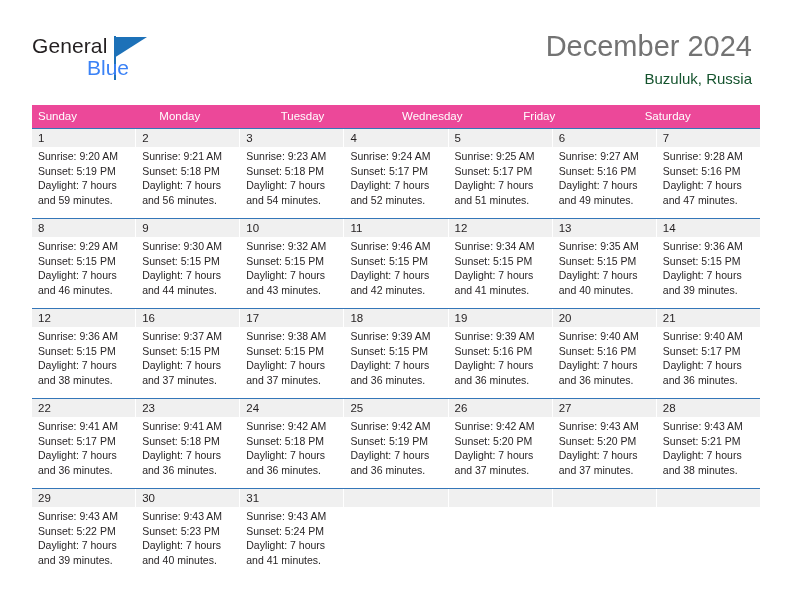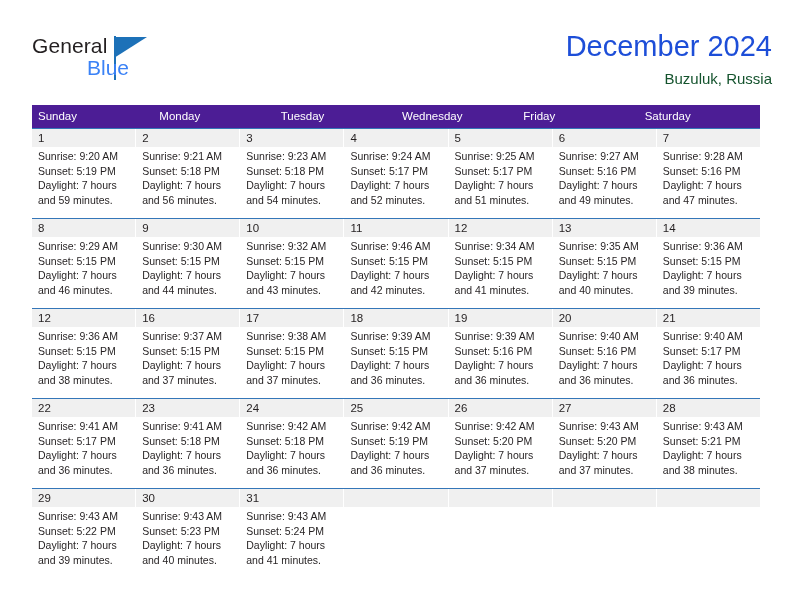--- a/index.html
+++ b/index.html
@@ -19,21 +19,21 @@
     width: 792px;
     height: 612px;
     box-sizing: border-box;
   }
 
   
   .top-bar {
     position: absolute;
     left: 32px;
     top: 28px;
-    right: 20px;
+    right: 40px;
     height: 68px;
   }
   .logo {
     position: absolute;
     left: 0;
     top: 6px;
     width: 130px;
     height: 52px;
   }
   .logo-general {
@@ -75,42 +75,42 @@
 
   .title-block {
     position: absolute;
     right: 0;
     top: 0;
     text-align: right;
   }
   .cal-title {
     font-size: 29px;
     font-weight: normal;
-    color: #1d4ed8;
+    color: #737373;
     line-height: 36px;
     white-space: nowrap;
   }
   .cal-subtitle {
     font-size: 15px;
     color: #14532d;
     line-height: 22px;
     margin-top: 4px;
     white-space: nowrap;
   }
 
   
   .calendar {
     position: absolute;
     left: 32px;
     top: 105px;
     width: 728px;
   }
   .weekday-head {
     display: flex;
-    background: #4c1d95;
+    background: #ec4899;
   }
   .weekday-cell {
     flex: 1 1 0;
     box-sizing: border-box;
     padding: 4px 0 5px 6px;
     font-size: 11.5px;
     color: #ffffff;
     line-height: 14px;
     white-space: nowrap;
   }

